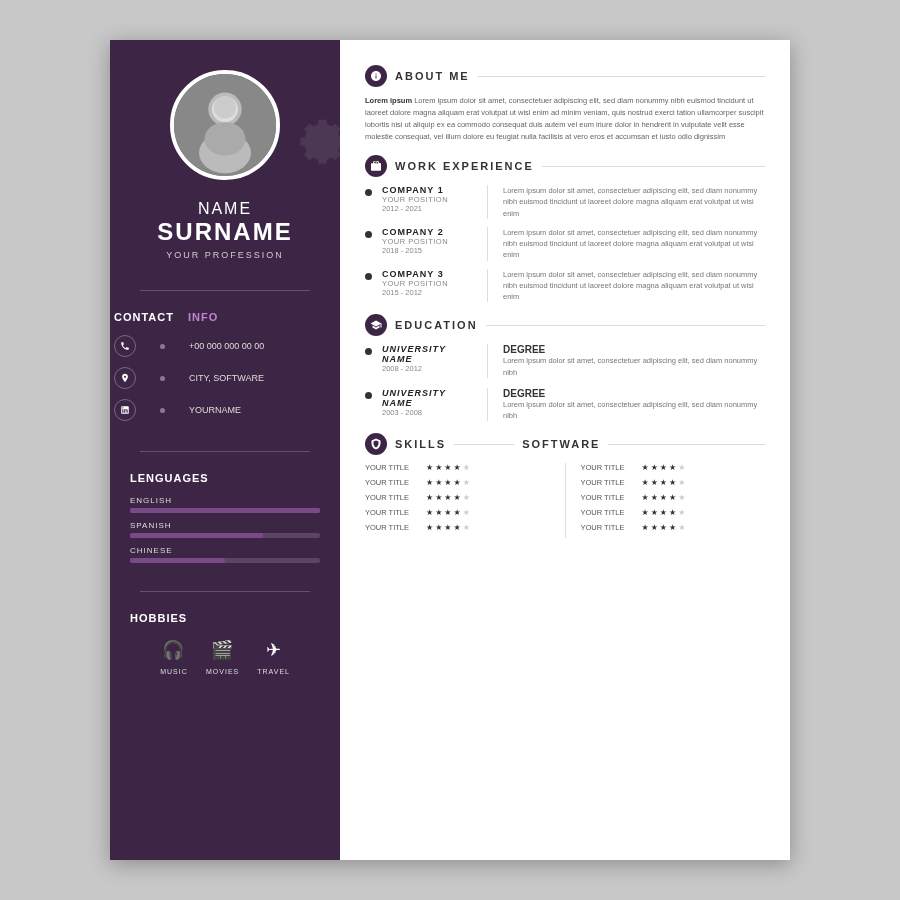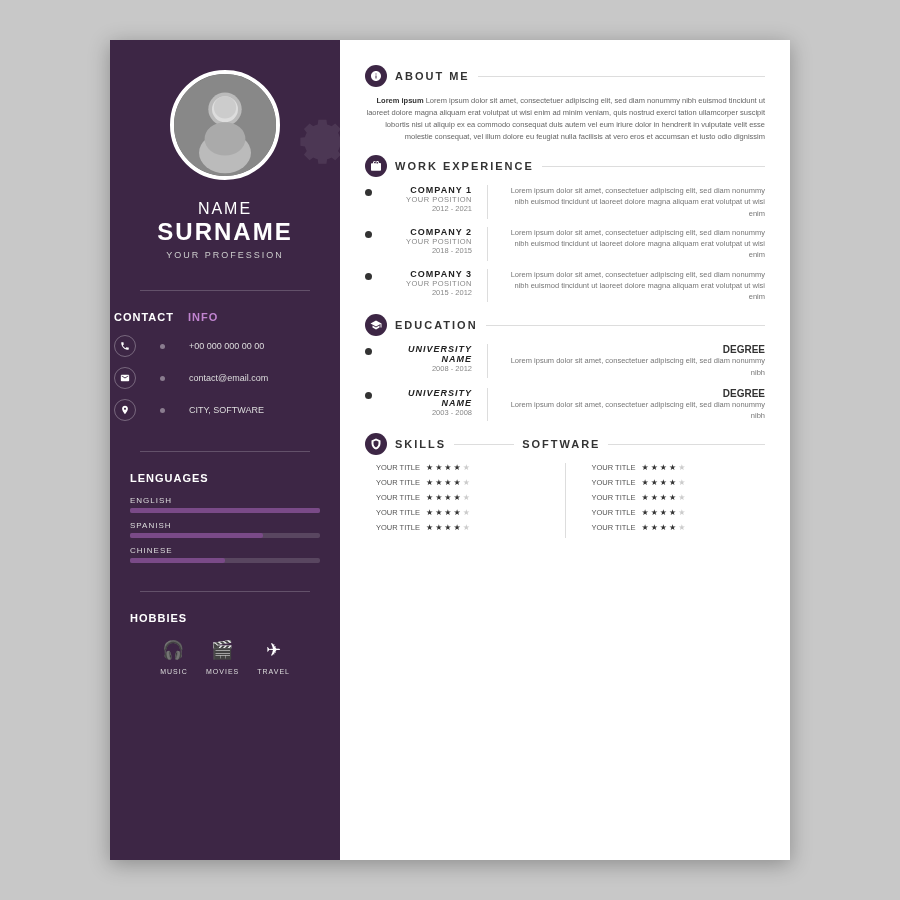--- a/index.html
+++ b/index.html
@@ -187,21 +187,20 @@
 
     
     .main-content {
       flex: 1;
       background: #fff;
       padding: 25px 25px 20px;
       overflow: hidden;
       display: flex;
       flex-direction: column;
       gap: 12px;
-      text-align: right;
     }
     .section-title {
       display: flex;
       align-items: center;
       gap: 8px;
       margin-bottom: 8px;
     }
     .section-icon {
       width: 22px;
       height: 22px;
@@ -409,34 +408,34 @@
           <svg width="10" height="10" viewBox="0 0 24 24" fill="white">
               <path d="M6.6 10.8c1.4 2.8 3.8 5.1 6.6 6.6l2.2-2.2c.3-.3.7-.4 1-.2 1.1.4 2.3.6 3.6.6.6 0 1 .4 1 1V20c0 .6-.4 1-1 1-9.4 0-17-7.6-17-17 0-.6.4-1 1-1h3.5c.6 0 1 .4 1 1 0 1.3.2 2.5.6 3.6.1.3 0 .7-.2 1L6.6 10.8z"></path>
             </svg>
         </div>
         <div class="contact-dot"></div>
         <span>+00 000 000 00 00</span>
       </div>
       <div class="contact-item">
         <div class="contact-icon">
           <svg width="10" height="10" viewBox="0 0 24 24" fill="white">
-              <path d="M20 4H4c-1.1 0-2 .9-2 2v12c0 1.1.9 2 2 2h16c1.1 0 2-.9 2-2V6c0-1.1-.9-2-2-2zm0 4l-8 5-8-5V6l8 5 8-5v2z"></path>
+              <path d="M12 2C8.13 2 5 5.13 5 9c0 5.25 7 13 7 13s7-7.75 7-13c0-3.87-3.13-7-7-7zm0 9.5c-1.38 0-2.5-1.12-2.5-2.5s1.12-2.5 2.5-2.5 2.5 1.12 2.5 2.5-1.12 2.5-2.5 2.5z"></path>
             </svg>
         </div>
         <div class="contact-dot"></div>
-        <span>contact@email.com</span>
+        <span>CITY, SOFTWARE</span>
       </div>
       <div class="contact-item">
         <div class="contact-icon">
           <svg width="10" height="10" viewBox="0 0 24 24" fill="white">
-              <path d="M12 2C8.13 2 5 5.13 5 9c0 5.25 7 13 7 13s7-7.75 7-13c0-3.87-3.13-7-7-7zm0 9.5c-1.38 0-2.5-1.12-2.5-2.5s1.12-2.5 2.5-2.5 2.5 1.12 2.5 2.5-1.12 2.5-2.5 2.5z"></path>
+              <path d="M19 3a2 2 0 0 1 2 2v14a2 2 0 0 1-2 2H5a2 2 0 0 1-2-2V5a2 2 0 0 1 2-2h14m-.5 15.5v-5.3a3.26 3.26 0 0 0-3.26-3.26c-.85 0-1.84.52-2.32 1.3v-1.11h-2.79v8.37h2.79v-4.93c0-.77.62-1.4 1.39-1.4a1.4 1.4 0 0 1 1.4 1.4v4.93h2.79M6.88 8.56a1.68 1.68 0 0 0 1.68-1.68c0-.93-.75-1.69-1.68-1.69a1.69 1.69 0 0 0-1.69 1.69c0 .93.76 1.68 1.69 1.68m1.39 9.94v-8.37H5.5v8.37h2.77z"></path>
             </svg>
         </div>
         <div class="contact-dot"></div>
-        <span>CITY, SOFTWARE</span>
+        <span>YOURNAME</span>
       </div>
     </div>
 
     <div class="divider-line"></div>
 
     <div class="lang-section">
       <div class="section-header-left">
         <span>LENGUAGES</span>
       </div>
       <div class="lang-item">

